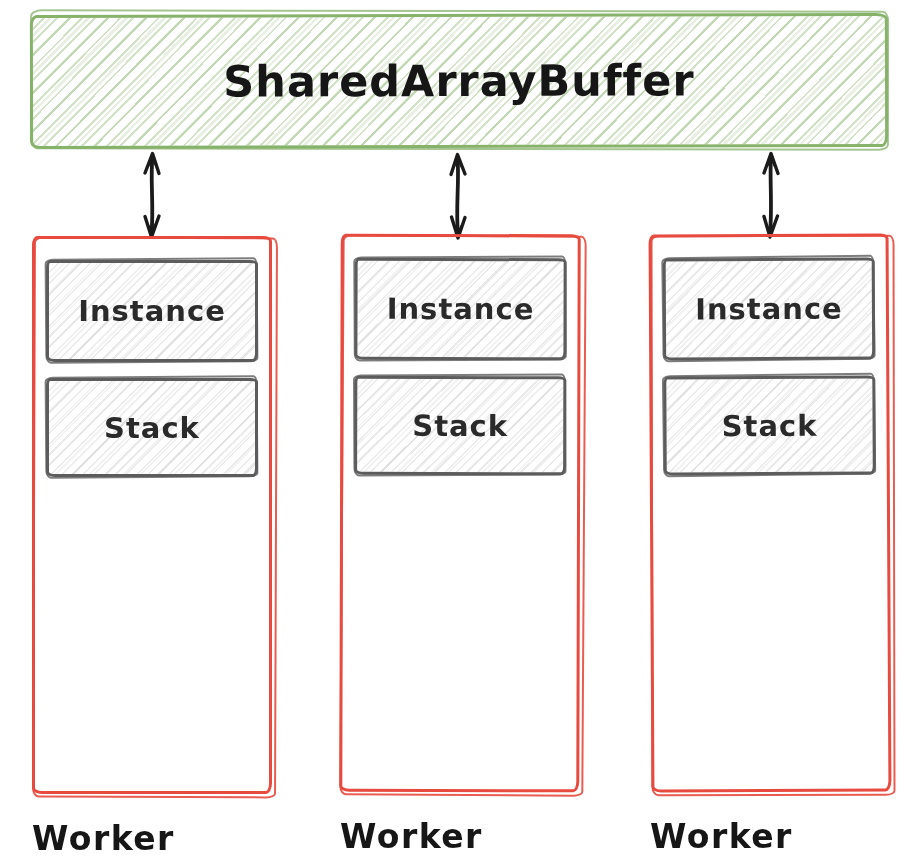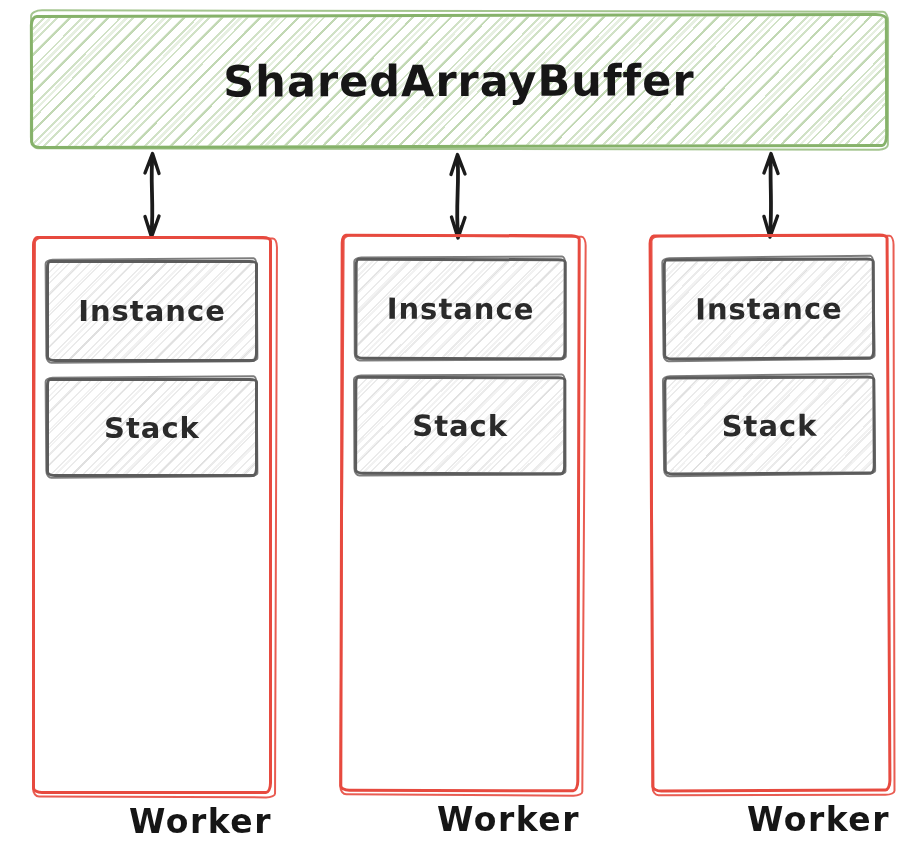--- a/index.html
+++ b/index.html
@@ -87,21 +87,21 @@
     border-radius:8px 4px 9px 6px / 5px 9px 4px 8px;
     transform:rotate(-0.45deg);
     opacity:.8;
   }
   .inner.instance{top:21px;}
   .inner.stack{top:139px;height:99px;}
   .inner-label{font-size:29px;font-weight:600;letter-spacing:1px;color:#2a2a2a;}
 
   
   .worker-caption{
-    margin-top:8px;text-align:right;
+    margin-top:25px;text-align:left;
     font-size:33px;font-weight:600;letter-spacing:1.5px;color:var(--text);
   }
 
   
   .arrow{position:absolute;width:30px;height:94px;top:148px;}
   .arrow.a1{left:137px;}
   .arrow.a2{left:443px;top:149px;}
   .arrow.a3{left:756px;}
   .arrow svg{width:100%;height:100%;display:block;}
   .arrow path{stroke:var(--arrow);fill:none;stroke-linecap:round;stroke-linejoin:round;}

